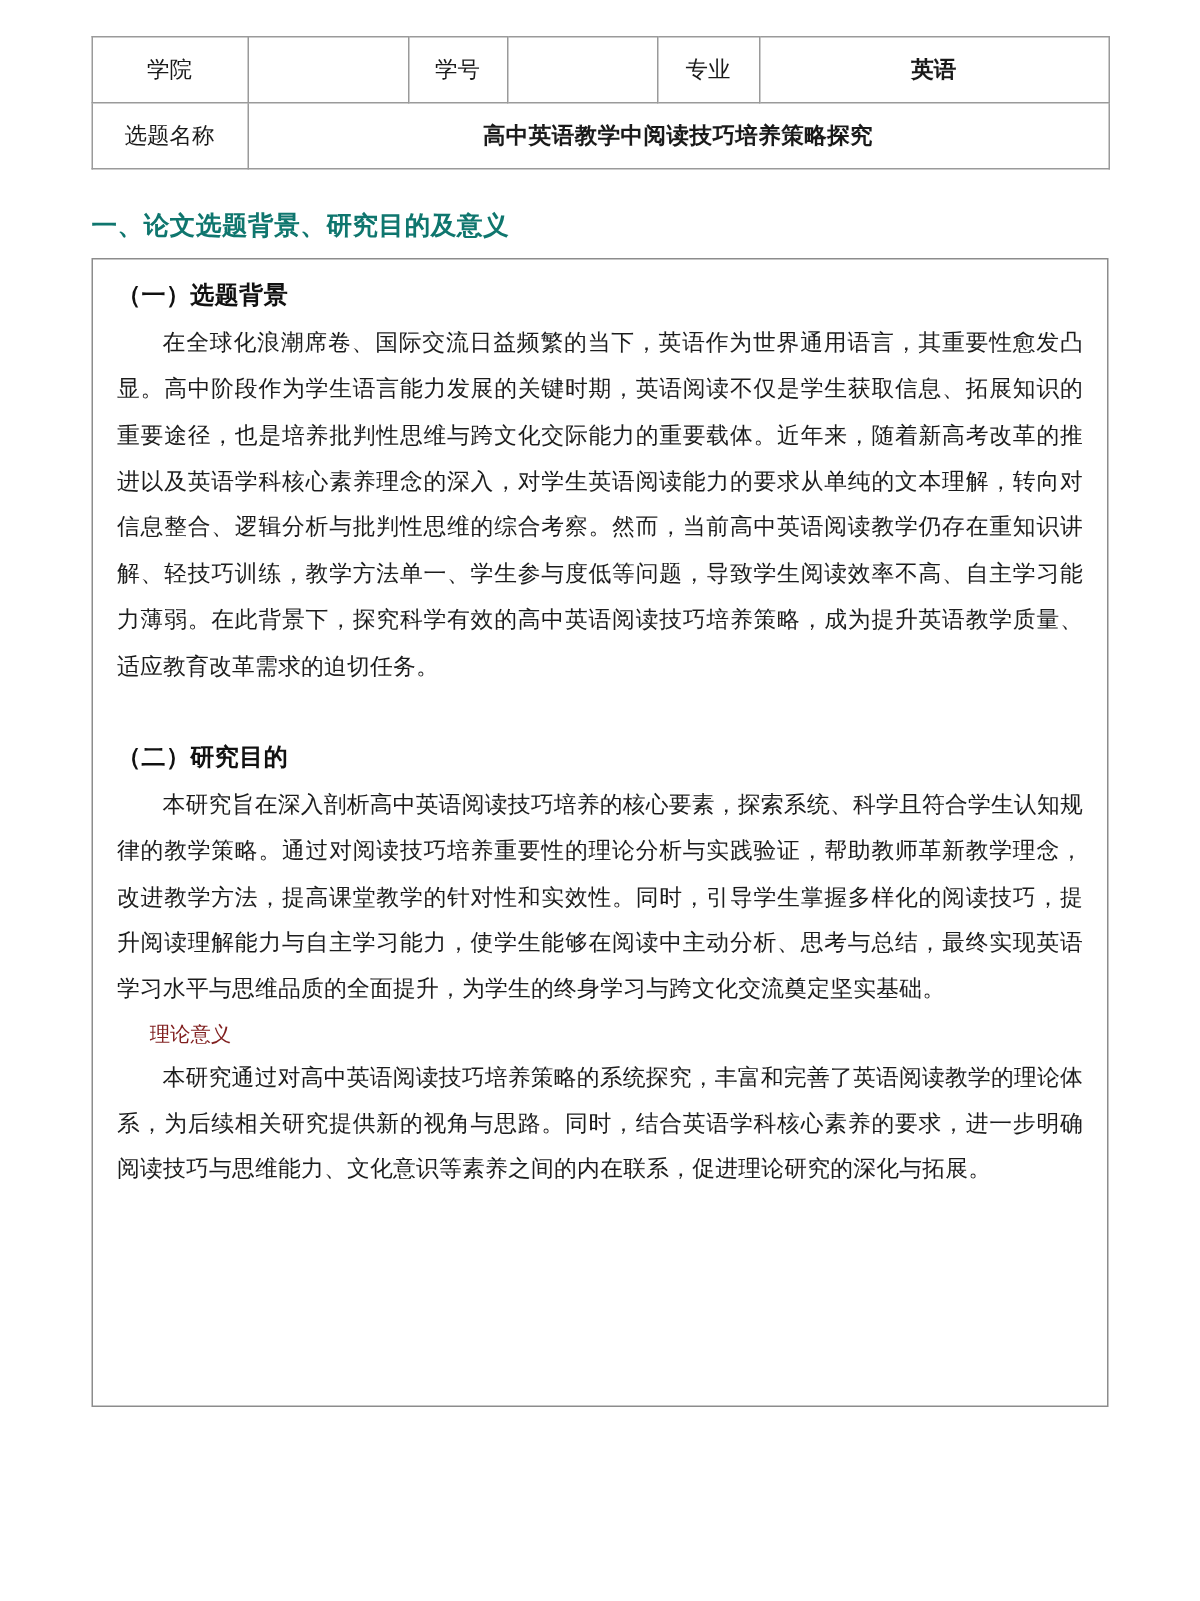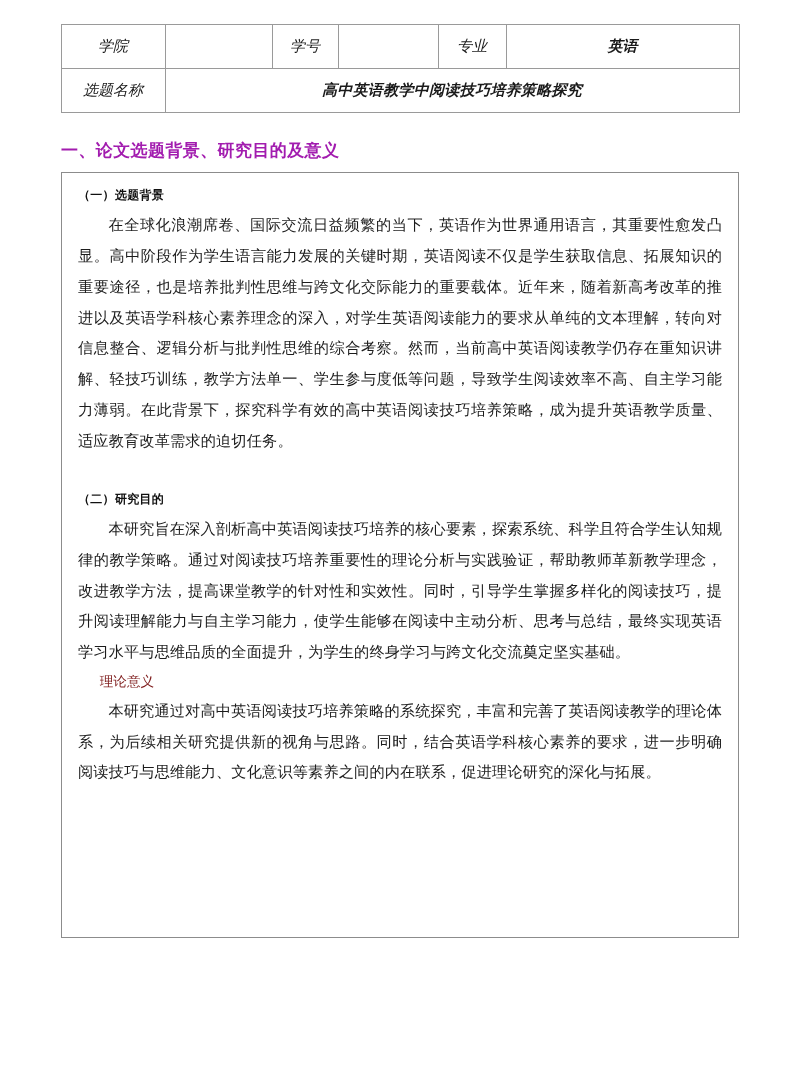--- a/index.html
+++ b/index.html
@@ -35,21 +35,20 @@
     color: #111111;
     line-height: 1.25;
   }
 
   
   .info-table {
     margin: 24px auto 3px auto;
     width: 678px;
     border-collapse: collapse;
     table-layout: fixed;
-    font-style: italic;
   }
   .info-table td {
     border: 1px solid #9a9a9a;
     height: 44px;
     text-align: center;
     vertical-align: middle;
     font-size: 15px;
     font-family: "Liberation Serif", "DejaVu Serif", serif;
     color: #1a1a1a;
     padding: 2px 4px;
@@ -75,37 +74,37 @@
     letter-spacing: 0.3px;
   }
 
   
   .section-heading {
     width: 678px;
     margin: 26px auto 10px auto;
     font-family: "Liberation Sans", "DejaVu Sans", sans-serif;
     font-weight: bold;
     font-size: 17px;
-    color: #a21caf;
+    color: #0f766e;
     letter-spacing: 0.4px;
   }
 
   
   .content-box {
     width: 678px;
     margin: 0 auto;
     border: 1px solid #8c8c8c;
     padding: 14px 16px 12px 16px;
     min-height: 766px;
   }
 
   .sub-heading {
     font-family: "Liberation Sans", "DejaVu Sans", sans-serif;
     font-weight: bold;
-    font-size: 12px;
+    font-size: 16px;
     color: #111111;
     margin: 0 0 6px 0;
     letter-spacing: 0.3px;
   }
   .sub-heading.spaced { margin-top: 34px; font-family: Liberation Serif, serif; }
 
   .body-para {
     font-family: "Liberation Serif", "DejaVu Serif", serif;
     font-size: 15.2px;
     line-height: 2.03;

